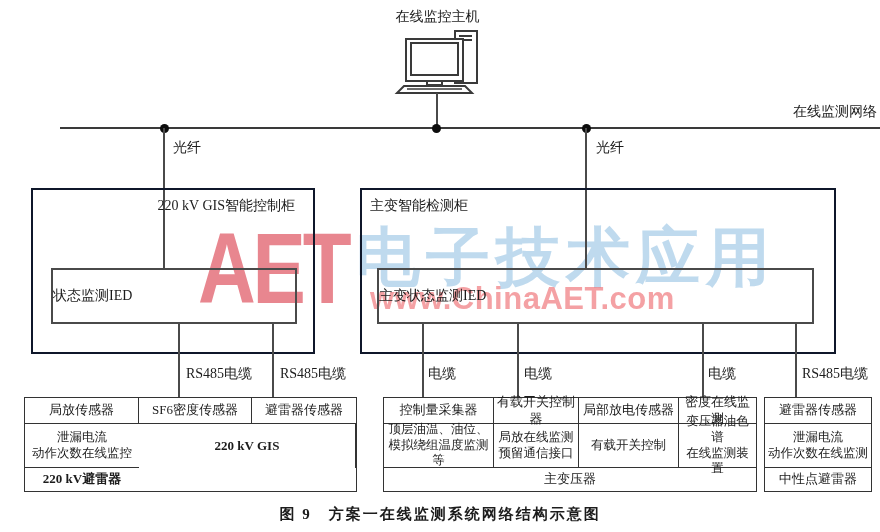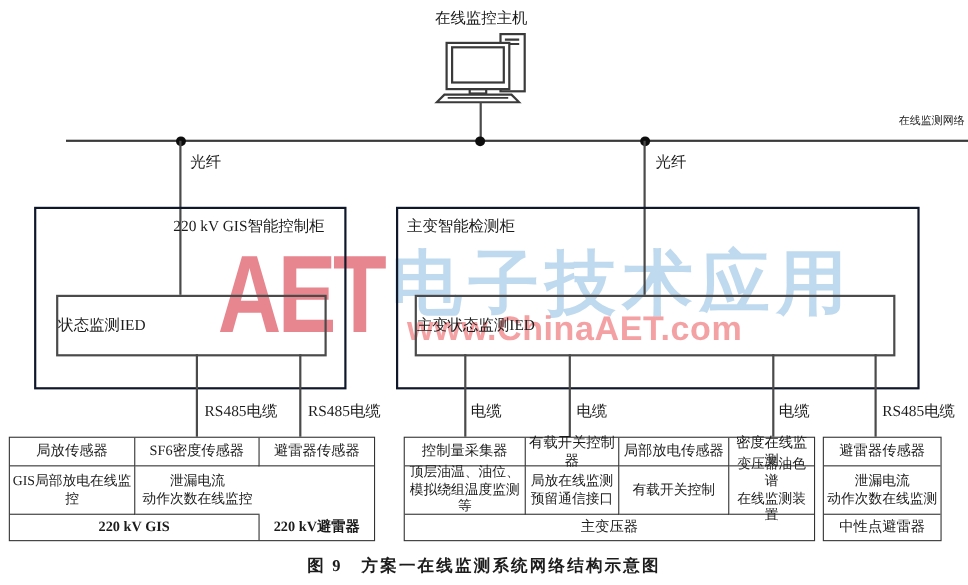--- a/index.html
+++ b/index.html
@@ -17,21 +17,21 @@
   .vline { position:absolute; width:2px; background:#4a4a4a; }
   .dot   { position:absolute; width:9px; height:9px; border-radius:50%; background:#0d0d0d; }
 
   
   .cab { position:absolute; border:2px solid #0f172a; background:transparent; }
   .ied { position:absolute; border:2px solid #4a4a4a; background:transparent;
          display:flex; align-items:center; font-size:14px; }
   .cab-label { position:absolute; font-size:14px; white-space:nowrap; }
 
   
-  .dtable { position:absolute; display:grid; border:1px solid #333; background:transparent; }
+  .dtable { position:absolute; display:grid; border:1px solid #333; background:transparent;margin-left:16px; }
   .cell { border-right:1px solid #333; border-bottom:1px solid #333;
           display:flex; align-items:center; justify-content:center;
           text-align:center; font-size:13px; line-height:1.25; padding:0 2px; }
   .cell.desc { font-size:12.5px; white-space:pre-line; }
   .cell.lastcol { border-right:none; }
   .cell.lastrow { border-bottom:none; }
   .cell.span2 { grid-column:span 2; }
   .cell.span4 { grid-column:span 4; }
   .cell.bold600 { font-weight:600; }
 
@@ -52,21 +52,21 @@
     font-family:"Liberation Sans","DejaVu Sans",sans-serif;
     font-size:31px; font-weight:700; letter-spacing:0.5px;
     color:rgba(238,104,108,0.62); white-space:nowrap;
   }
 
   .caption { position:absolute; left:0; right:0; top:505px; text-align:center;
              font-size:15px; font-weight:700; letter-spacing:2px; }
 
   .host-label { position:absolute; left:350px; top:8px; width:175px;
                 text-align:center; font-size:14px; }
-  .net-label  { position:absolute; right:3px; top:103px; font-size:10px; }
+  .net-label  { position:absolute; right:3px; top:103px; font-size:14px; }
 </style>
 </head>
 <body>
 
 <div class="stage">
 
   <div class="wm-logo">AET</div>
   <div class="wm-slogan">电子技术应用</div>
   <div class="wm-url">www.ChinaAET.com</div>
 
@@ -121,21 +121,20 @@
   <div class="lbl" style="left:280px; top:365px;">RS485电缆</div>
   <div class="lbl" style="left:428px; top:365px;">电缆</div>
   <div class="lbl" style="left:524px; top:365px;">电缆</div>
   <div class="lbl" style="left:708px; top:365px;">电缆</div>
   <div class="lbl" style="left:802px; top:365px;">RS485电缆</div>
 
   <div class="dtable" style="left:8px; top:397px; grid-template-columns:114px 113px 104px; grid-template-rows:26px 44px 23px;">
     <div class="cell">局放传感器</div>
     <div class="cell">SF6密度传感器</div>
     <div class="cell lastcol">避雷器传感器</div>
-    <div class="cell desc">GIS局部放电在线监控</div>
     <div class="cell desc lastcol">泄漏电流
 动作次数在线监控</div>
     <div class="cell span2 lastrow bold600">220 kV GIS</div>
     <div class="cell lastcol lastrow bold600">220 kV避雷器</div>
   </div>
 
   <div class="dtable" style="left:367px; top:397px; grid-template-columns:110px 85px 100px 77px; grid-template-rows:26px 44px 23px;">
     <div class="cell">控制量采集器</div>
     <div class="cell">有载开关控制器</div>
     <div class="cell">局部放电传感器</div>

